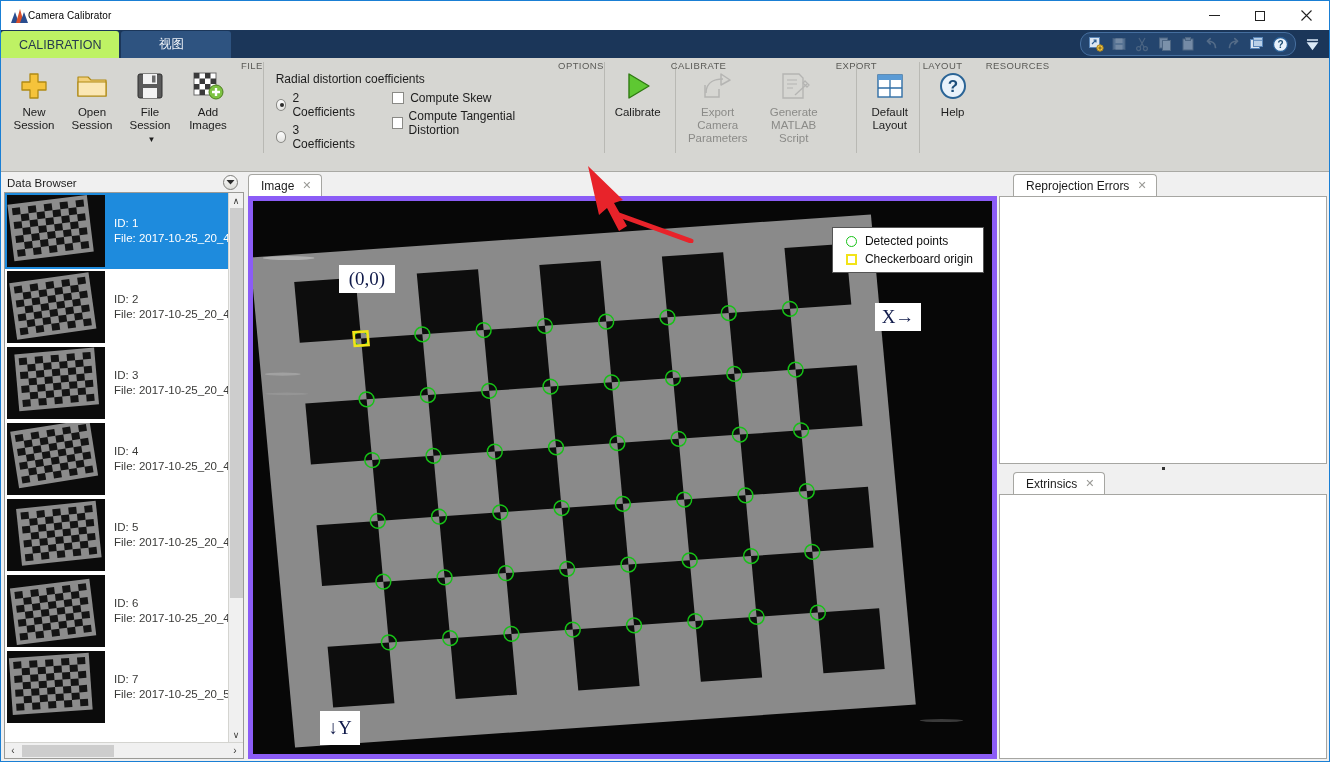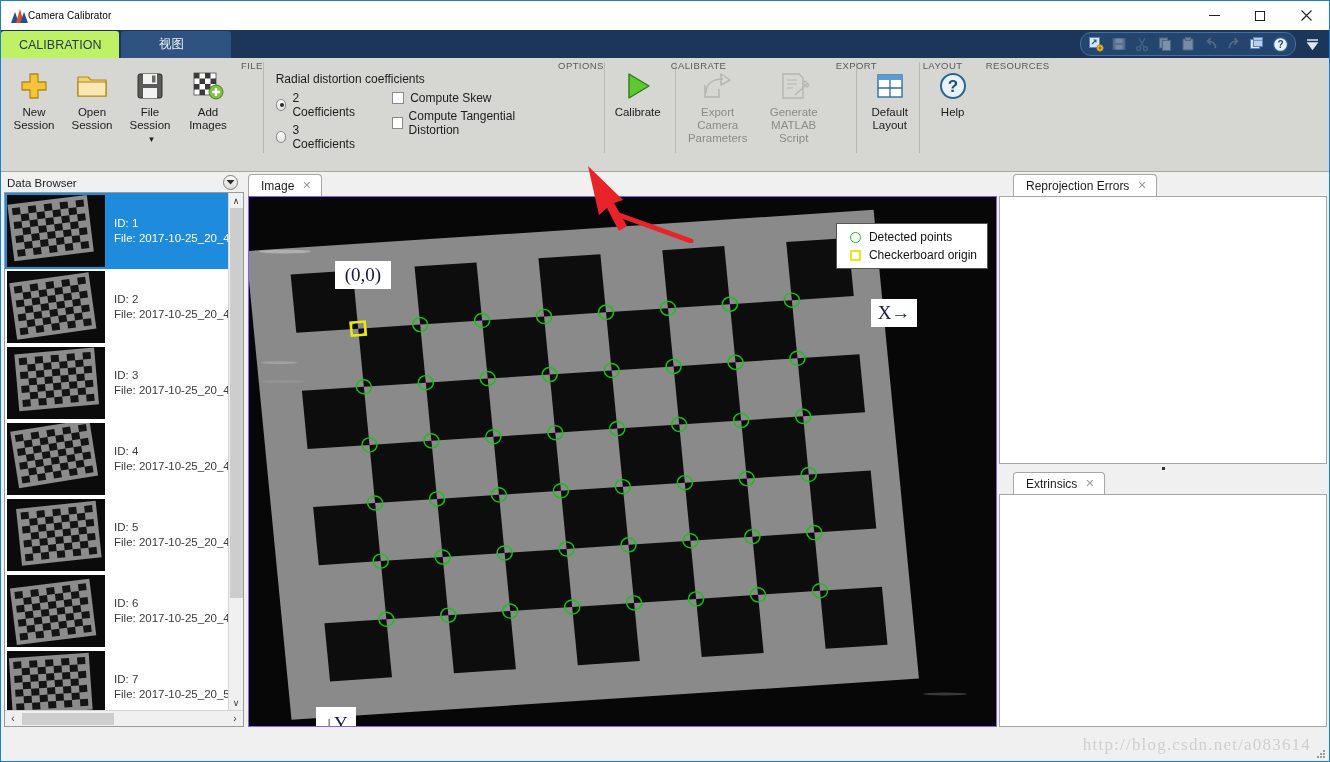--- a/index.html
+++ b/index.html
@@ -182,21 +182,21 @@
   .imgpanel { flex: 1; display: flex; flex-direction: column; min-width: 0; padding: 2px 2px 2px 2px; }
   .tabbar { height: 22px; display: flex; align-items: flex-end; }
   .doc-tab {
     height: 22px; display: flex; align-items: center; gap: 8px;
     padding: 0 9px 0 12px; font-size: 12px; color: #1c1c1c;
     background: #fff; border: 1px solid #a6a6a2; border-bottom: none;
     border-top-left-radius: 4px; border-top-right-radius: 4px;
   }
   .tab-close { font-size: 11px; color: #9a9a96; }
   .imgview {
-    flex: 1; border: 1px solid #8b5cf6; background: #f0abfc;
+    flex: 1; border: 5px solid #8b5cf6; background: #f0abfc;
     position: relative; overflow: hidden; min-height: 0;
   }
 
   .legend {
     position: absolute; right: 8px; top: 26px; background: #fff;
     border: 1px solid #555; padding: 4px 10px 4px 6px; z-index: 20;
   }
   .legend-row { display: flex; align-items: center; height: 18px; }
   .legend-gly { width: 26px; display: flex; align-items: center; justify-content: center; }
   .legend-txt { font-size: 12px; color: #111; }
@@ -995,24 +995,13 @@
           <div class="doc-tab">
             <span>Extrinsics</span>
             <span class="tab-close">✕</span>
           </div>
         </div>
         <div class="rbody"></div>
       </div>
     </div>
   </div>
 
-  <div class="statusbar">
-    <span class="watermark">http://blog.csdn.net/a083614</span>
-    <span class="grip">
-      <i style="left:7px;top:1px"></i>
-        <i style="left:4px;top:4px"></i>
-        <i style="left:7px;top:4px"></i>
-      <i style="left:1px;top:7px"></i>
-        <i style="left:4px;top:7px"></i>
-        <i style="left:7px;top:7px"></i>
-    </span>
-  </div>
 </div>
 
 </body></html>

